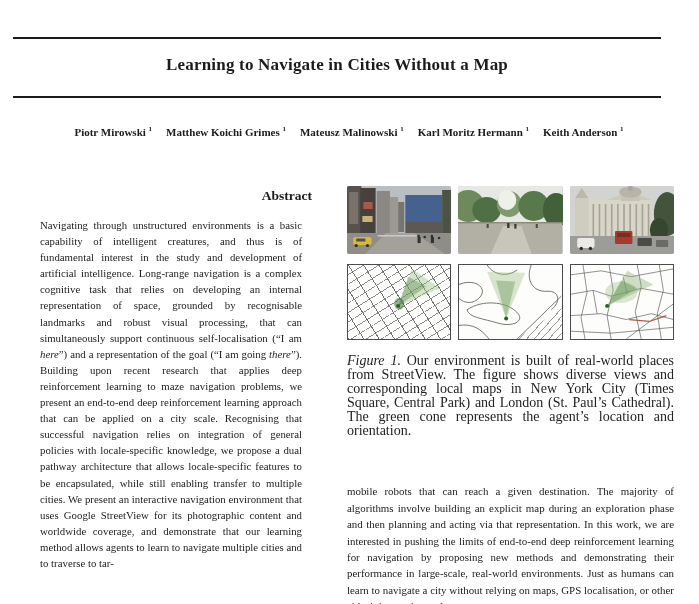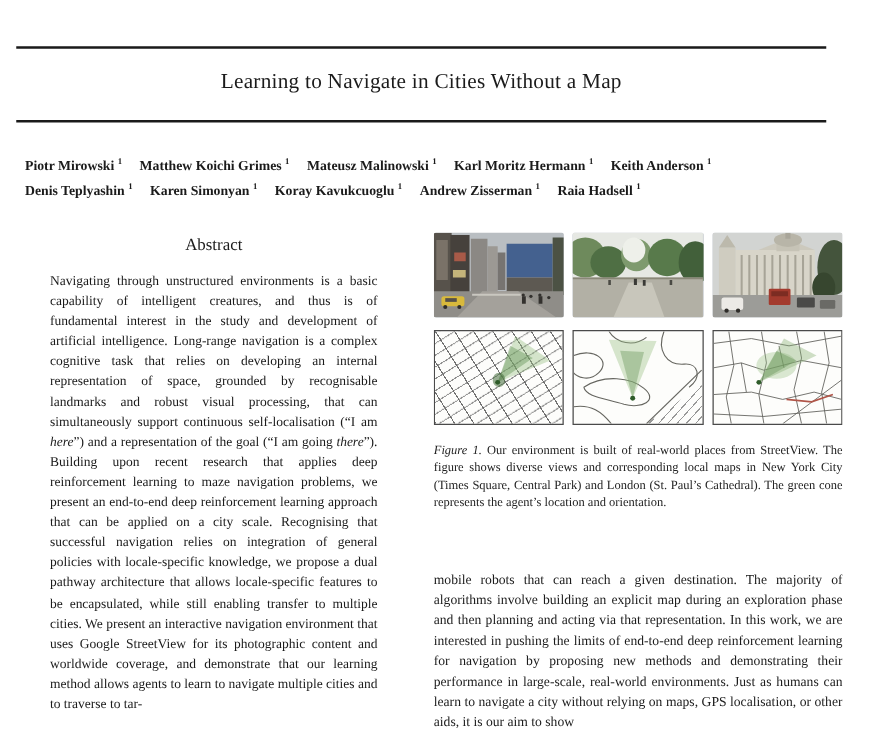--- a/index.html
+++ b/index.html
@@ -7,31 +7,31 @@
     width:699px;height:604px;position:relative;overflow:hidden;
     background:#ffffff;color:#1b1b1b;
     font-family:"Liberation Serif","DejaVu Serif",serif;
     -webkit-font-smoothing:antialiased;
   }
   .rule{position:absolute;left:13px;width:648px;height:2px;background:#1a1a1a;}
   .rule-top{top:37px;}
   .rule-mid{top:96px;}
   .paper-title{
     position:absolute;top:55px;left:13px;width:648px;
-    text-align:center;font-size:17px;font-weight:normal;letter-spacing:.2px;
+    text-align:center;font-size:17px;font-weight:bold;letter-spacing:.2px;
   }
   .authors{
-    position:absolute;top:121px;left:13px;width:672px;
+    position:absolute;top:121px;left:13px;width:672px;text-align:center;
     font-size:11px;font-weight:bold;line-height:17px;
   }
   .author{margin:0 7px;white-space:nowrap;}
   .author sup{font-size:7px;font-weight:bold;}
   
   .left-col{position:absolute;top:188px;left:30px;width:282px;height:416px;overflow:hidden;}
-  .abstract-heading{text-align:center;font-weight:normal;font-size:13.5px;}
+  .abstract-heading{text-align:right;font-weight:bold;font-size:13.5px;}
   .abstract-body{
     margin:13px 10px 0 10px;text-align:justify;
     font-size:10.8px;line-height:16.1px;
   }
   .it{font-style:italic;}
   
   .right-col{position:absolute;top:186px;left:347px;width:327px;height:418px;overflow:hidden;}
   .fig-grid{display:grid;grid-template-columns:1fr 1fr 1fr;grid-column-gap:7px;grid-row-gap:10px;}
   .photo{width:100%;height:68px;border-radius:2px;overflow:hidden;background:#c8ccd0;}
   .map{width:100%;height:76px;position:relative;background:#fdfdfb;border:1px solid #4a4a4a;box-sizing:border-box;overflow:hidden;}
@@ -42,38 +42,37 @@
       repeating-linear-gradient(148deg, rgba(100,100,100,.75) 0 .8px, transparent .8px 8px),
       repeating-linear-gradient(58deg,  rgba(90,90,90,.85) 0 .9px, transparent .9px 13px);
   }
   .map-cone{position:absolute;inset:0;}
   .hatch-corner{
     position:absolute;right:0;bottom:0;width:44%;height:42%;
     background:repeating-linear-gradient(132deg, rgba(110,110,110,.7) 0 .8px, transparent .8px 5.5px);
     clip-path:polygon(100% 0,100% 100%,0 100%);
   }
   .fig-caption{
-    margin-top:14px;font-size:10px;line-height:13.9px;text-align:justify;color:#222;
+    margin-top:14px;font-size:14px;line-height:13.9px;text-align:justify;color:#222;
   }
   .right-body{
     margin-top:46px;font-size:10.9px;line-height:16.4px;text-align:justify;
   }
 </style>
 </head>
 <body>
 
 <div class="rule rule-top"></div>
 
 <h1 class="paper-title" style="margin:0;">Learning to Navigate in Cities Without a Map</h1>
 
 <div class="rule rule-mid"></div>
 
 <div class="authors">
   <div><span class="author">Piotr Mirowski <sup>1</sup></span><span class="author">Matthew Koichi Grimes <sup>1</sup></span><span class="author">Mateusz Malinowski <sup>1</sup></span><span class="author">Karl Moritz Hermann <sup>1</sup></span><span class="author">Keith Anderson <sup>1</sup></span></div>
-  <div><span class="author">Denis Teplyashin <sup>1</sup></span><span class="author">Karen Simonyan <sup>1</sup></span><span class="author">Koray Kavukcuoglu <sup>1</sup></span><span class="author">Andrew Zisserman <sup>1</sup></span><span class="author">Raia Hadsell <sup>1</sup></span></div>
 </div>
 
 <div class="left-col">
   <div class="abstract-heading">Abstract</div>
   <div class="abstract-body"><span>Navigating through unstructured environments is a basic capability of intelligent creatures, and thus is of fundamental interest in the study and development of artificial intelligence. Long-range navigation is a complex cognitive task that relies on developing an internal representation of space, grounded by recognisable landmarks and robust visual processing, that can simultaneously support continuous self-localisation (“I am </span><span class="it">here</span><span>”) and a representation of the goal (“I am going </span><span class="it">there</span><span>”). Building upon recent research that applies deep reinforcement learning to maze navigation problems, we present an end-to-end deep reinforcement learning approach that can be applied on a city scale. Recognising that successful navigation relies on integration of general policies with locale-specific knowledge, we propose a dual pathway architecture that allows locale-specific features to be encapsulated, while still enabling transfer to multiple cities. We present an interactive navigation environment that uses Google StreetView for its photographic content and worldwide coverage, and demonstrate that our learning method allows agents to learn to navigate multiple cities and to traverse to tar-</span></div>
 </div>
 
 <div class="right-col">
   <div class="fig-grid">
 

